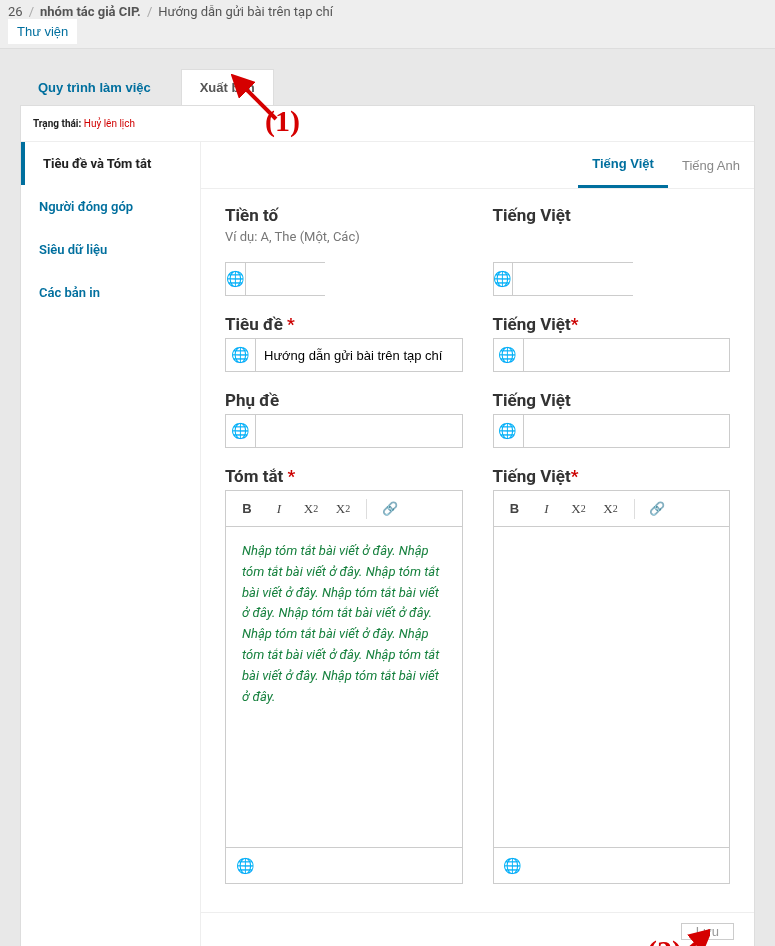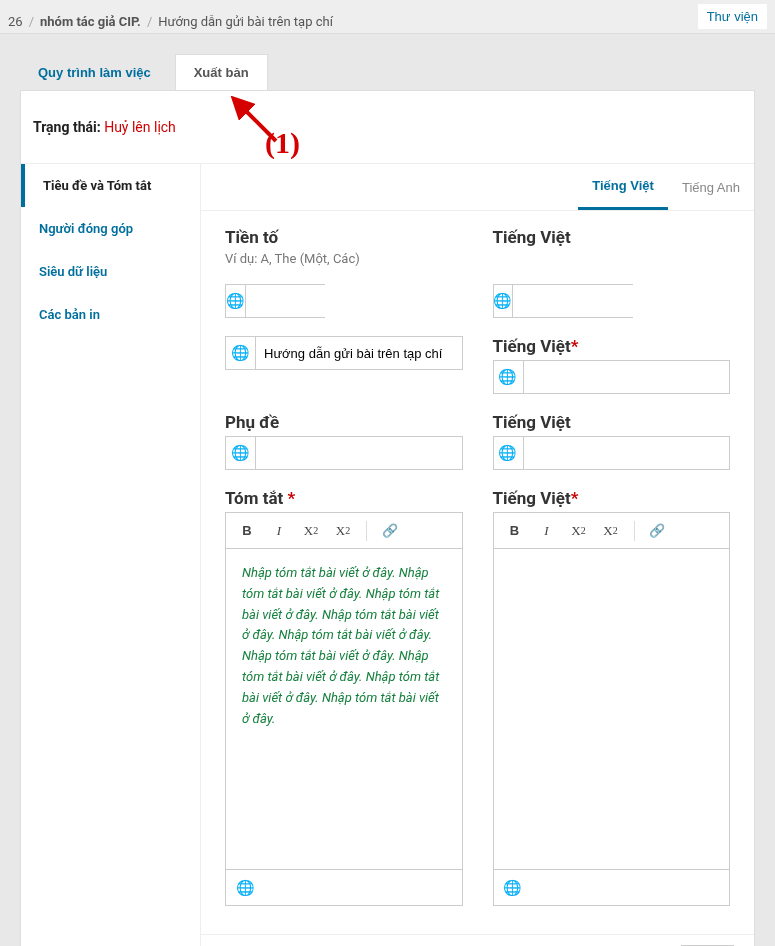--- a/index.html
+++ b/index.html
@@ -1,27 +1,27 @@
 <!DOCTYPE html>
 <html><head>
 <meta charset="utf-8">
 <style>
   * { box-sizing: border-box; margin: 0; padding: 0; }
   body { font-family: -apple-system, BlinkMacSystemFont, "Segoe UI", Roboto, Arial, sans-serif; font-size: 13px; color: #333; background: #ddd; width: 775px; }
   .page { background: #e8e8e8; }
-  .header { display: flex; align-items: flex-end; justify-content: space-between; background: #eee; padding: 4px 8px; border-bottom: 1px solid #ddd; }
+  .header { display: flex; align-items: flex-start; justify-content: space-between; background: #eee; padding: 4px 8px; border-bottom: 1px solid #ddd; flex-direction: column; }
   .breadcrumb { display: flex; align-items: center; gap: 6px; color: #555; font-size: 13px; }
   .breadcrumb .sep { color: #aaa; }
   .lib-btn { color: #006f9e; background: #fff; border: 1px solid #fff; padding: 4px 8px; font-size: 13px; cursor: pointer; }
-  .tabs { display: flex; gap: 6px; margin: 20px 0 0 20px; }
+  .tabs { display: flex; gap: 12px; margin: 20px 0 0 20px; }
   .tab { padding: 10px 18px; font-size: 13px; background: transparent; border: none; cursor: pointer; }
   .tab.link { color: #006f9e; font-weight: 600; }
   .tab.active { background: #fff; border: 1px solid #ddd; border-bottom: none; color: #555; font-weight: 600; }
   .panel { background: #fff; margin: 0 20px 20px 20px; border: 1px solid #ddd; }
-  .status-row { padding: 28px 12px; font-size: 14px; border-bottom: 1px solid #eee; }
+  .status-row { padding: 12px 12px; font-size: 10px; border-bottom: 1px solid #eee; }
   .status-row strong { font-weight: 700; color: #222; }
   .status-row .cancel { color: #d00000; cursor: pointer; }
   .content { display: flex; }
   .sidenav { width: 180px; border-right: 1px solid #eee; padding: 0; }
   .sidenav .item { padding: 14px 18px; font-size: 13px; cursor: pointer; }
   .sidenav .item.active { font-weight: 700; color: #222; border-left: 4px solid #006f9e; background:#fff; }
   .sidenav .item.link { color: #006f9e; font-weight: 600; }
   .main { flex: 1; padding: 0 0 20px 0; position: relative; }
   .langtabs { display: flex; justify-content: flex-end; border-bottom: 1px solid #eee; }
   .langtab { padding: 14px 14px; font-size: 13px; background: transparent; border: none; cursor: pointer; color: #888; }
@@ -128,20 +128,21 @@
               <span class="hint" style="visibility:hidden">.</span>
               <div class="inputwrap sm160">
                 <span class="globe">🌐</span>
                 <input type="text" style="">
               </div>
             </div>
           </div>
 
           <div class="row">
             <div class="col">
+              <span class="flabel"><span>Tiêu đề</span> <span class="req">*</span></span>
               <div class="inputwrap">
                 <span class="globe pink">🌐</span>
                 <input type="text" value="Hướng dẫn gửi bài trên tạp chí" style="">
               </div>
             </div>
             <div class="col">
               <span class="flabel"><span>Tiếng Việt</span><span class="req">*</span></span>
               <div class="inputwrap">
                 <span class="globe pink">🌐</span>
                 <input type="text" style="">

